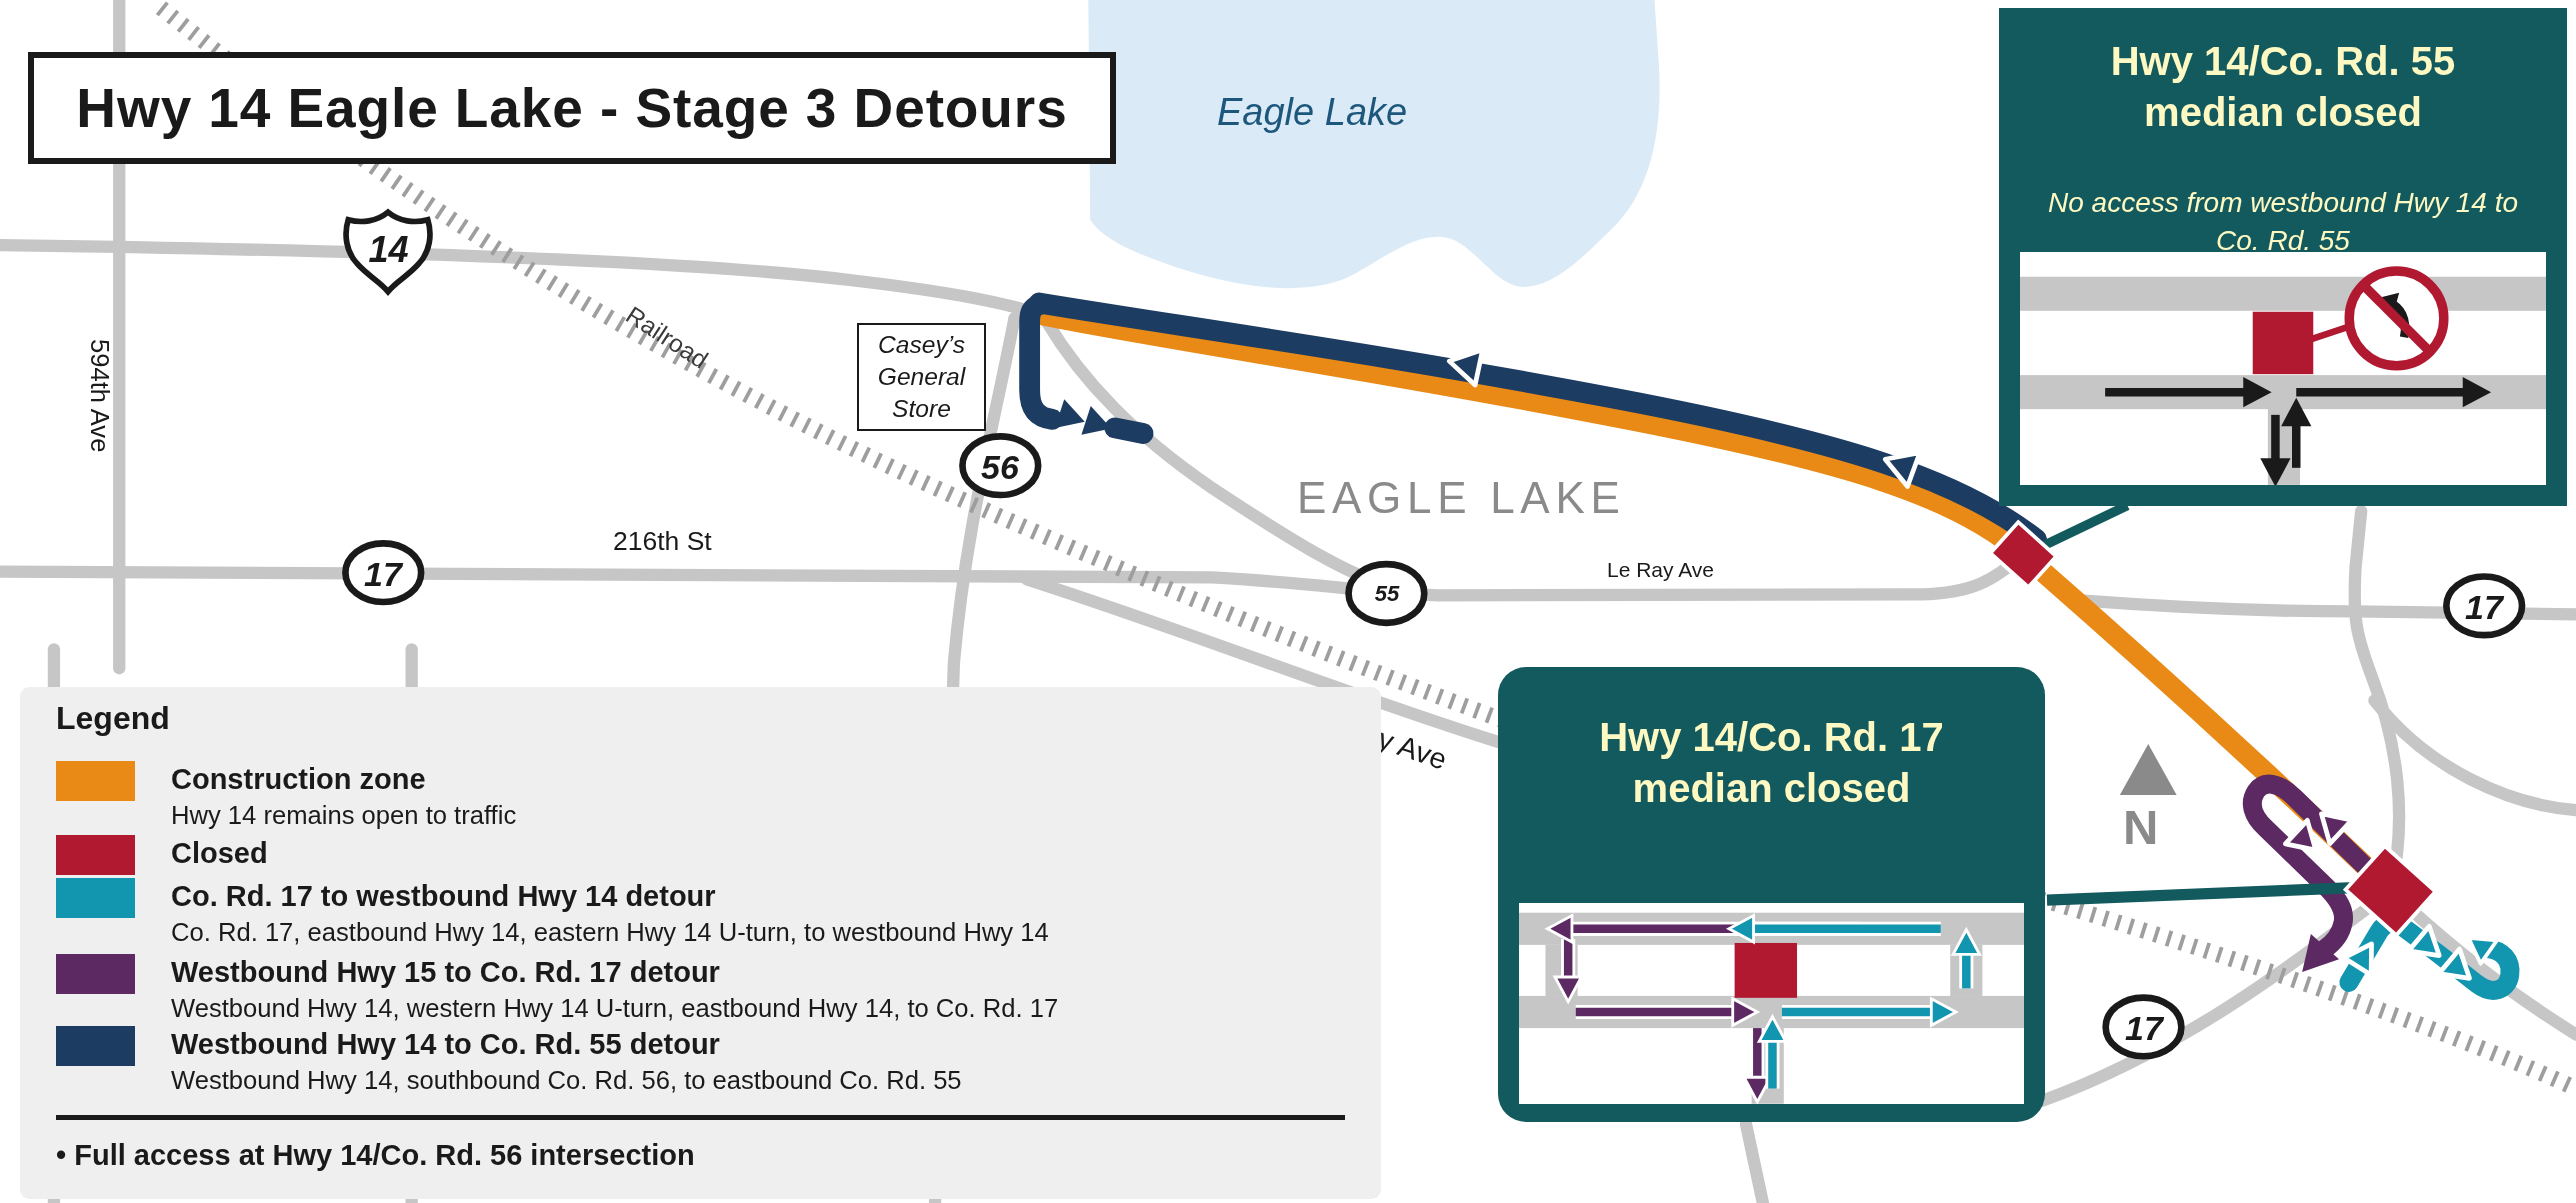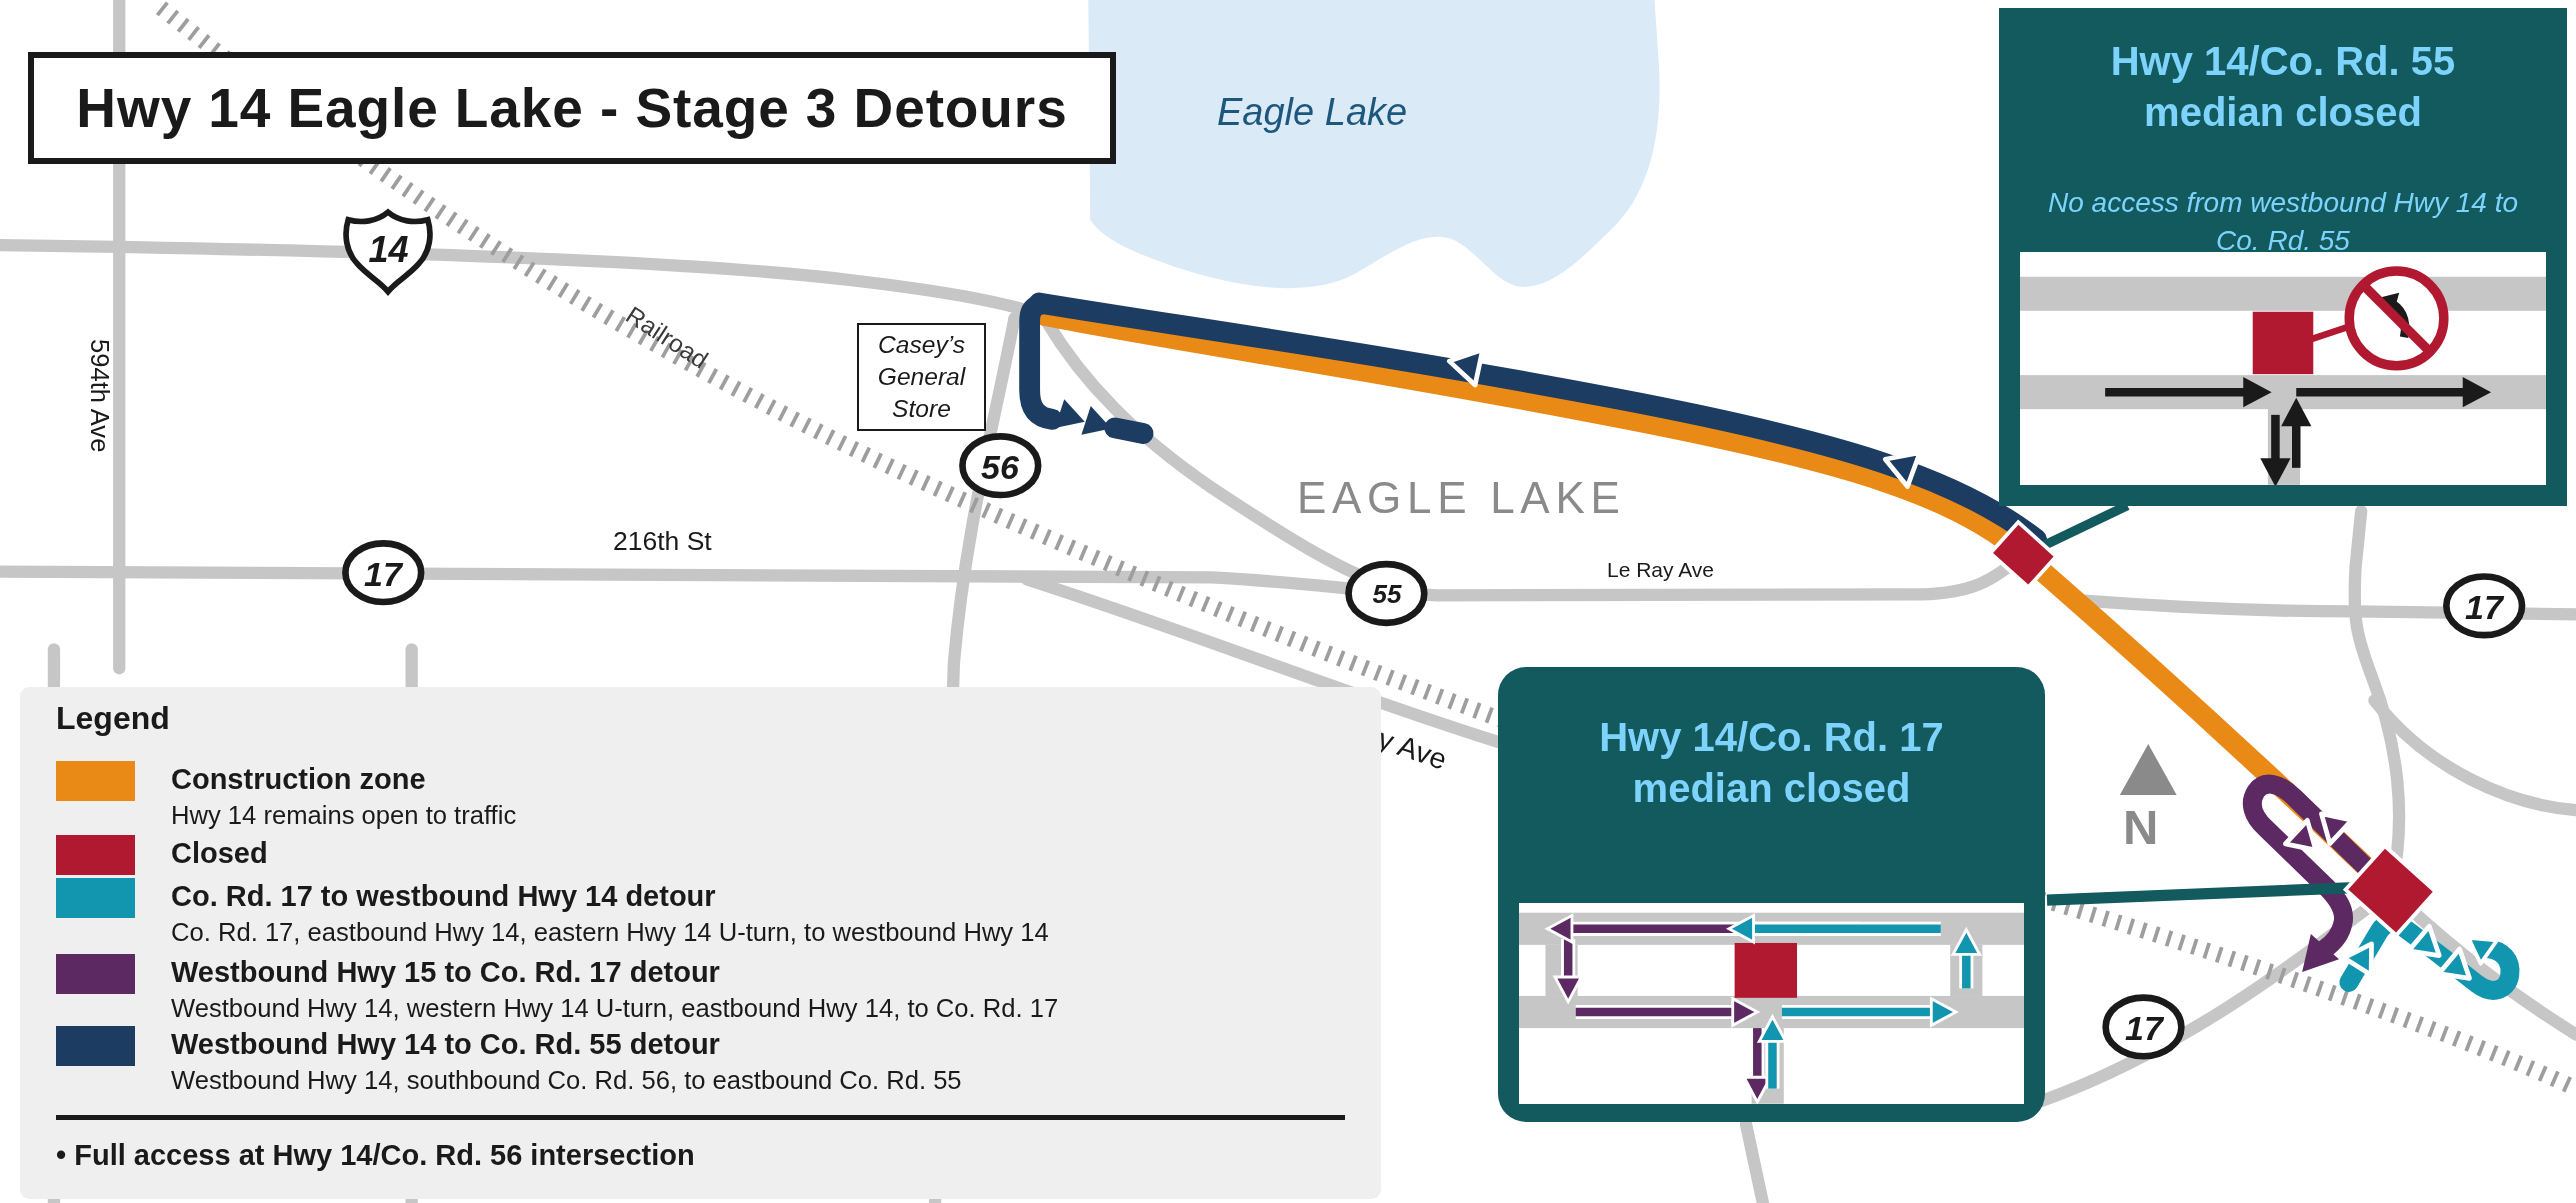--- a/index.html
+++ b/index.html
@@ -19,34 +19,34 @@
   .ave594{left:114px;top:339px;font-size:25.6px;transform:rotate(90deg);transform-origin:left top;}
   .st216{left:613px;top:526px;font-size:26.5px;}
   .leray{left:1607px;top:558px;font-size:21px;}
   .parkway{left:1293px;top:691px;font-size:29px;transform:rotate(19deg);transform-origin:left top;}
   .north{left:2123px;top:799px;font-size:49px;font-weight:bold;color:#8a8a8a;}
   .caseys{left:857px;top:323px;width:129px;height:108px;background:#fff;border:2.8px solid #1a1a1a;
      box-sizing:border-box;text-align:center;font-style:italic;font-size:24.6px;line-height:32px;padding-top:3.8px;z-index:12;}
   .shieldnum{z-index:12;text-align:center;font-weight:bold;line-height:38px;height:38px;font-style:italic;}
   .n14{left:343px;top:231px;width:91px;font-size:36px;}
   .n56{left:962px;top:448px;width:76px;font-size:34px;}
-  .n55{left:1349px;top:575px;width:76px;font-size:26px;}
+  .n55{left:1349px;top:575px;width:76px;font-size:22px;}
   .n17a{left:345px;top:555px;width:76px;font-size:34px;}
   .n17b{left:2446px;top:588px;width:76px;font-size:34px;}
   .n17c{left:2106px;top:1009px;width:76px;font-size:34px;}
   
   .legend{left:20px;top:687px;width:1361px;height:512px;background:#efefef;border-radius:9.5px;z-index:25;}
   .legend .hd{left:36px;top:13.2px;font-size:32px;font-weight:bold;}
   .legend .swatch{left:36px;width:79px;height:40px;}
   .legend .lbl{left:151px;font-size:29px;font-weight:bold;white-space:nowrap;}
   .legend .sub{left:151px;font-size:25.6px;white-space:nowrap;}
   .legend .divider{left:36px;right:36px;top:428px;height:4.7px;background:#1a1a1a;}
   .legend .note{left:36px;top:452px;font-size:29px;font-weight:bold;white-space:nowrap;}
   
-  .callout{background:#135a5e;z-index:20;color:#7dd3fc;}
+  .callout{background:#135a5e;z-index:20;color:#fef9c3;}
   .co55{left:1999px;top:7.6px;width:568px;height:498px;}
   .co17{left:1498px;top:667px;width:547px;height:455px;border-radius:28px;}
   .callout .cotitle{left:0;top:28px;width:100%;text-align:center;font-size:40px;font-weight:bold;line-height:51px;}
   .co17 .cotitle{top:45px;}
   .callout .cobody{left:38px;top:176px;width:492px;text-align:center;font-style:italic;font-size:28px;line-height:38px;}
   .panel{background:#fff;}
   .co55 .panel{left:21px;top:244px;width:526px;height:233px;}
   .co17 .panel{left:21px;top:236px;width:505px;height:201px;}
 </style>
 </head>

